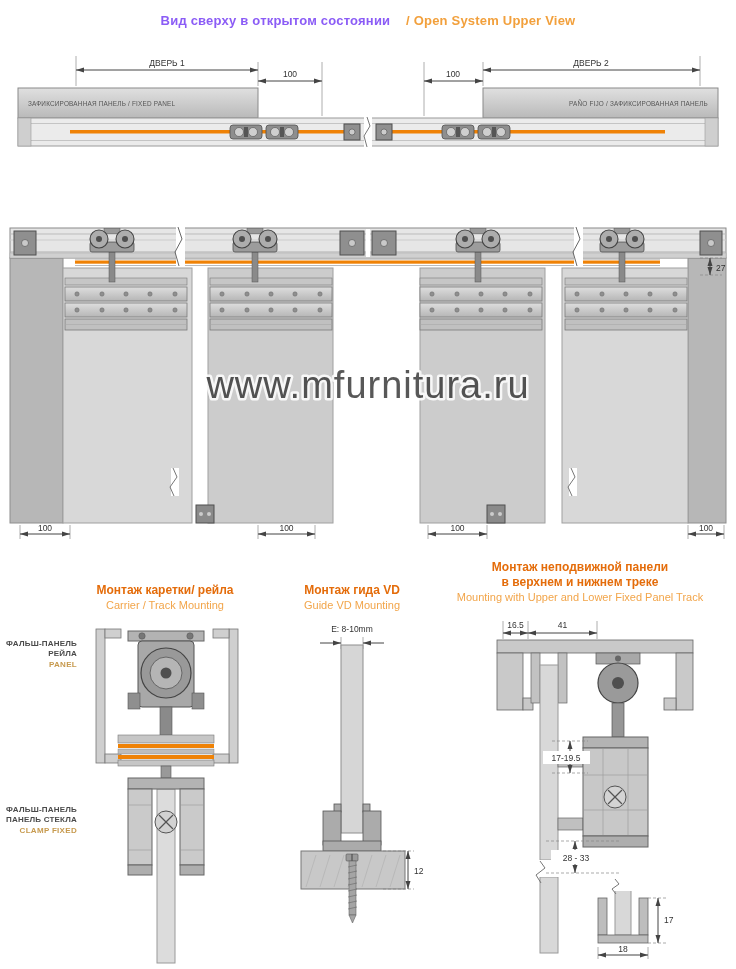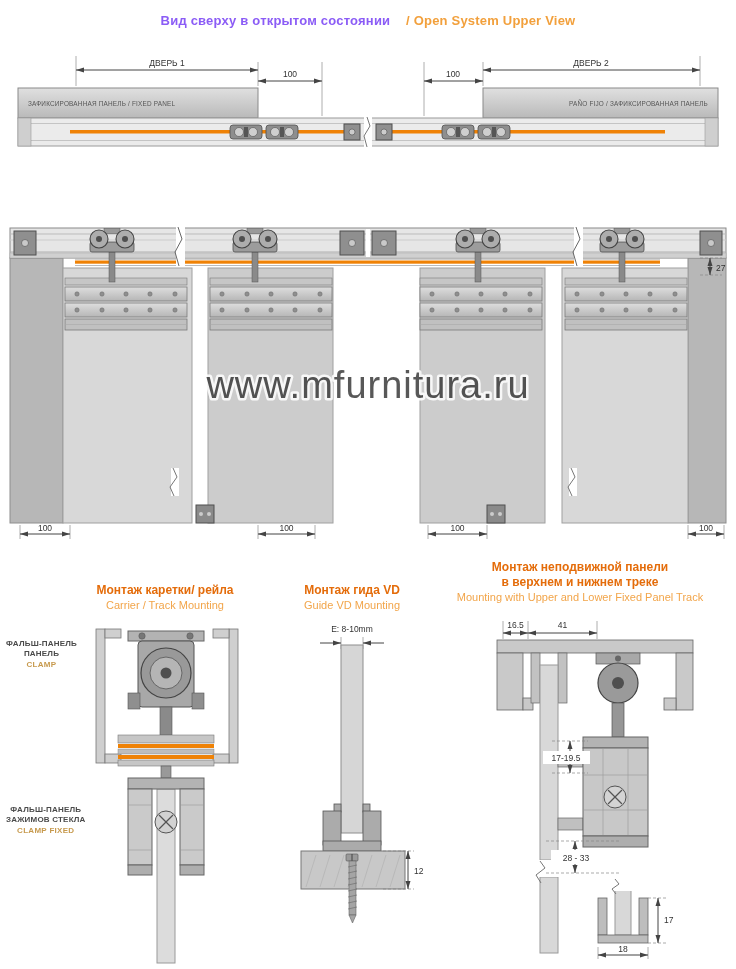--- a/index.html
+++ b/index.html
@@ -6,21 +6,21 @@
   html,body{background:#ffffff}
   body{font-family:"Liberation Sans","DejaVu Sans",sans-serif}
   .page{position:relative;width:736px;height:969px;background:#fff;overflow:hidden}
   .abs{position:absolute}
   .sec-title{position:absolute;left:0;width:736px;text-align:center;font-size:13px;font-weight:700;letter-spacing:.2px;white-space:nowrap}
   .t-ru{color:#8b5cf6}
   .t-en{color:#f2a03c;margin-left:12px}
   .det-title{position:absolute;text-align:center}
   .dt-ru{font-size:12px;font-weight:700;color:#e46c0a;line-height:15px}
   .dt-en{font-size:11px;font-weight:400;color:#f2a54a;line-height:14px}
-  .side-label{position:absolute;text-align:center}
+  .side-label{position:absolute;text-align:right}
   .sl-ru{font-size:8px;font-weight:700;color:#4a4a4a;line-height:10px;letter-spacing:.2px}
   .sl-en{font-size:8px;font-weight:700;color:#c79a4e;line-height:11px;letter-spacing:.3px}
   svg{display:block}
   svg text{font-family:"Liberation Sans","DejaVu Sans",sans-serif}
   .dim{font-size:8.5px;fill:#333;text-anchor:middle}
   .panel-lbl{font-size:6.4px;fill:#555;letter-spacing:.2px}
   .wm{font-size:38px;fill:#3c3c3c;stroke:#fff;stroke-width:5px;paint-order:stroke;stroke-linejoin:round;opacity:.85;text-anchor:middle;letter-spacing:1px}
 </style>
 </head>
 <body>
@@ -265,26 +265,26 @@
     <div class="dt-en">Carrier / Track Mounting</div>
   </div>
   <div class="det-title" style="left:420px;top:560px;width:320px">
     <div class="dt-ru">Монтаж неподвижной панели</div>
     <div class="dt-ru">в верхнем и нижнем треке</div>
     <div class="dt-en">Mounting with Upper and Lower Fixed Panel Track</div>
   </div>
 
   <div class="side-label" style="left:6px;top:639px">
     <div class="sl-ru">ФАЛЬШ-ПАНЕЛЬ</div>
-    <div class="sl-ru">ПАНЕЛЬ</div>
-    <div class="sl-en">CLAMP</div>
+    <div class="sl-ru">РЕЙЛА</div>
+    <div class="sl-en">PANEL</div>
   </div>
   <div class="side-label" style="left:6px;top:805px">
     <div class="sl-ru">ФАЛЬШ-ПАНЕЛЬ</div>
-    <div class="sl-ru">ЗАЖИМОВ СТЕКЛА</div>
+    <div class="sl-ru">ПАНЕЛЬ СТЕКЛА</div>
     <div class="sl-en">CLAMP FIXED</div>
   </div>
 
   <svg class="abs" style="left:0;top:615px" width="736" height="354" viewBox="0 0 736 354">
     <defs>
       <marker id="a3R" markerWidth="9" markerHeight="6" refX="8" refY="3" orient="0">
           <path d="M0,0.5 L8,3 L0,5.5 z" fill="#444"></path>
         </marker>
       <marker id="a3L" markerWidth="9" markerHeight="6" refX="0.5" refY="3" orient="0">
           <path d="M8.5,0.5 L0.5,3 L8.5,5.5 z" fill="#444"></path>

